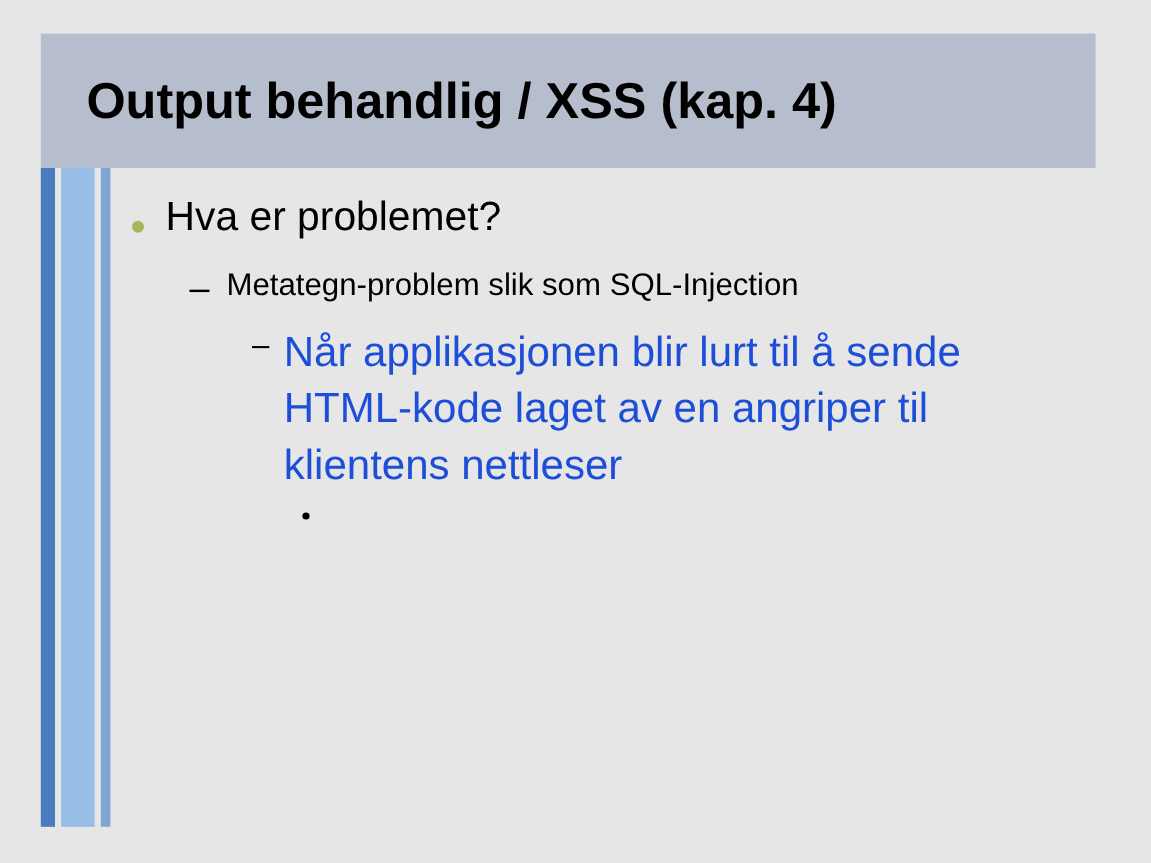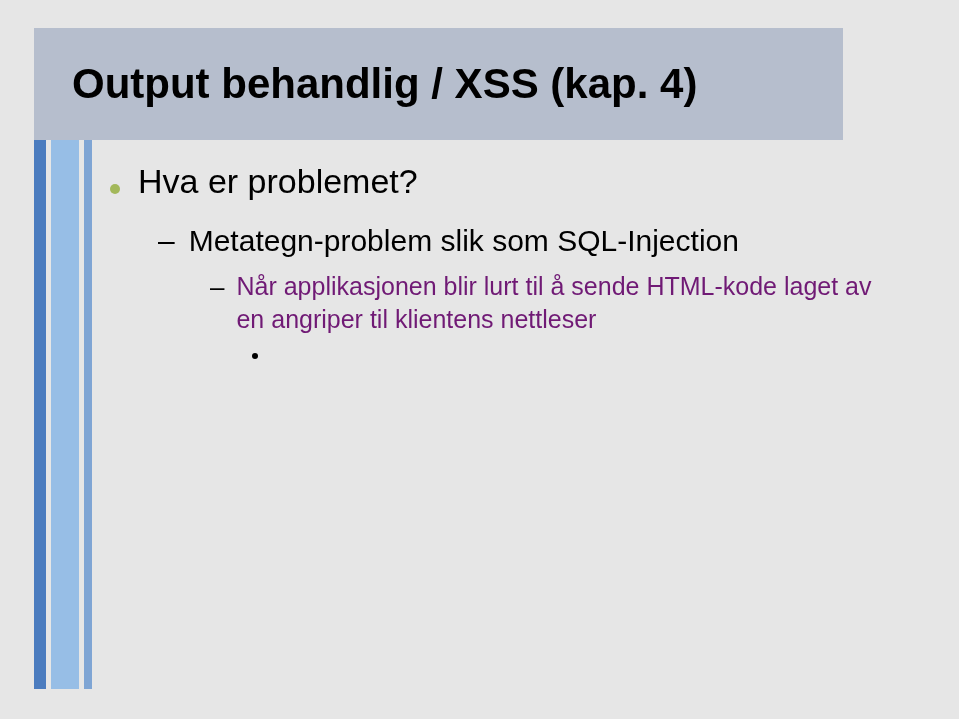--- a/index.html
+++ b/index.html
@@ -11,21 +11,21 @@
   }
   .slide-bg {
     position: absolute;
     left: 0; top: 0; width: 959px; height: 719px;
     background: #e6e6e6;
   }
   .title-band {
     position: absolute;
     left: 34px;
     top: 28px;
-    width: 809px;
+    width: 879px;
     height: 112px;
     background: #b6becd;
     display: flex;
     align-items: center;
     padding-left: 38px;
   }
   .title-text {
     font-size: 42px;
     font-weight: bold;
     color: #000;
@@ -82,41 +82,41 @@
     margin-bottom: 8px;
   }
   .lvl2 .dash {
     font-size: 30px;
     color: #000;
     margin-right: 14px;
     line-height: 1.3;
     flex-shrink: 0;
   }
   .lvl2 .text {
-    font-size: 30px;
+    font-size: 26px;
     color: #000;
     line-height: 1.3;
   }
 
   .lvl3 {
     display: flex;
     align-items: flex-start;
     margin-left: 100px;
     margin-top: 10px;
   }
   .lvl3 .dash {
     font-size: 26px;
     color: #000;
     margin-right: 12px;
     line-height: 1.35;
     flex-shrink: 0;
   }
   .lvl3 .text {
-    font-size: 25px;
-    color: #701a75;
+    font-size: 35px;
+    color: #1d4ed8;
     line-height: 1.35;
     max-width: 640px;
   }
 
   .lvl4 {
     display: flex;
     align-items: flex-start;
     margin-left: 142px;
     margin-top: 4px;
   }

